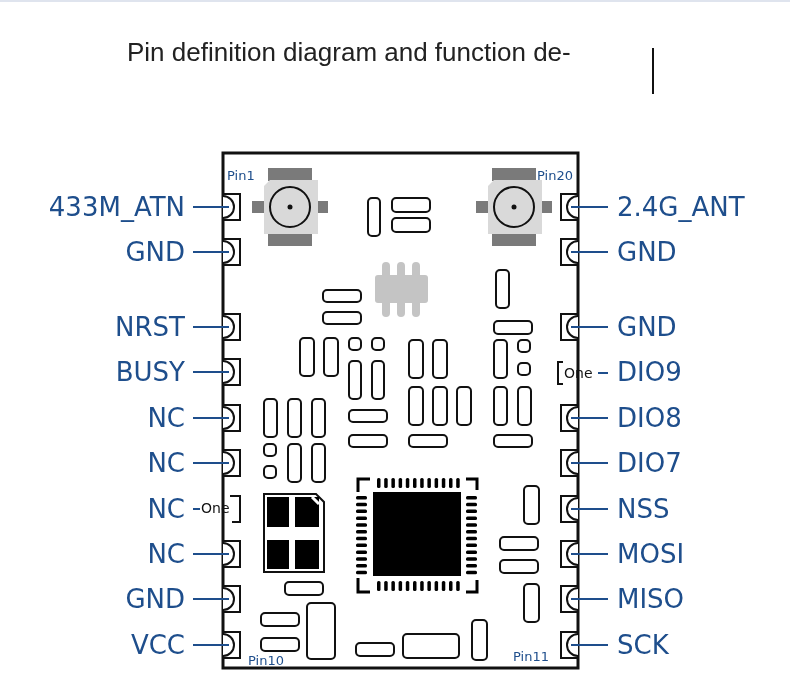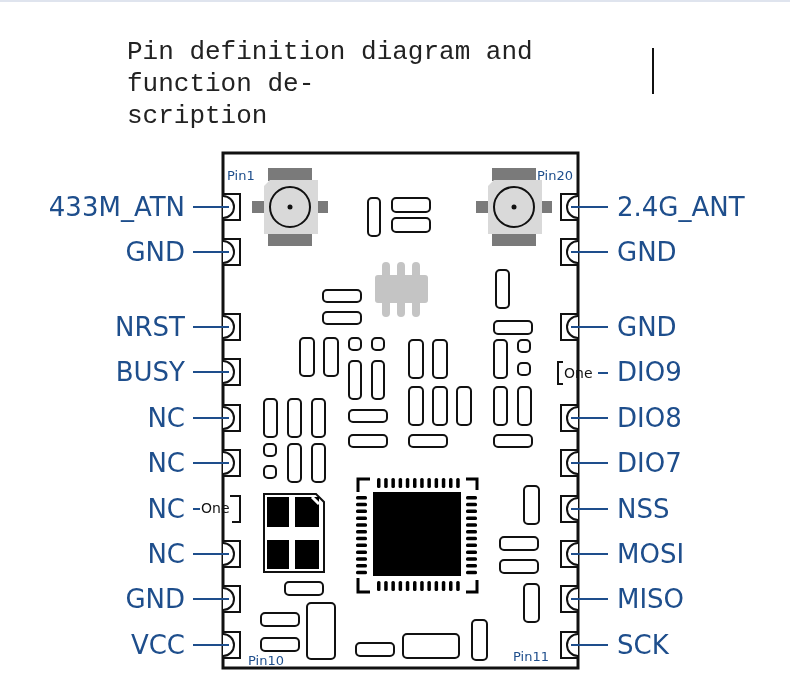--- a/index.html
+++ b/index.html
@@ -1,34 +1,33 @@
 <!DOCTYPE html>
 <html><head>
 <meta charset="utf-8">
 <style>
   html, body { margin: 0; padding: 0; background: #ffffff; }
   body { width: 790px; height: 688px; position: relative; overflow: hidden;
          font-family: "Liberation Sans", sans-serif; }
   .topline { position: absolute; left: 0; top: 0; width: 790px; height: 2px; background: #dfe4ee; }
   .title { position: absolute; left: 127px; top: 36px; width: 500px; font-size: 26px; line-height: 32px;
-           color: #222; font-family: Liberation Mono, monospace; }
+           color: #222; font-family: Liberation Sans, sans-serif; }
   .title-bar { position: absolute; left: 652px; top: 48px; width: 2px; height: 46px; background: #111; }
   svg { position: absolute; left: 0; top: 0; }
   .pinlabel { font-family: "DejaVu Sans", sans-serif; font-size: 26px; fill: #1e4e8c; }
   .pinnum { font-family: "DejaVu Sans", sans-serif; font-size: 13px; fill: #1e4e8c; }
   .one { font-family: "DejaVu Sans", sans-serif; font-size: 14px; fill: #111; }
 </style>
 </head>
 <body>
 
 <div class="topline"></div>
 
 <div class="title">
   <div>Pin definition diagram and function de-</div>
-  <div>scription</div>
 </div>
 <div class="title-bar"></div>
 
 <svg width="790" height="688" viewBox="0 0 790 688">
 
   <rect x="223" y="153" width="355" height="515" fill="#fff" stroke="#111" stroke-width="3"></rect>
 
   <g id="left-pads">
       <g>
         <rect x="223" y="194" width="17" height="26" fill="#fff" stroke="#111" stroke-width="2"></rect>

